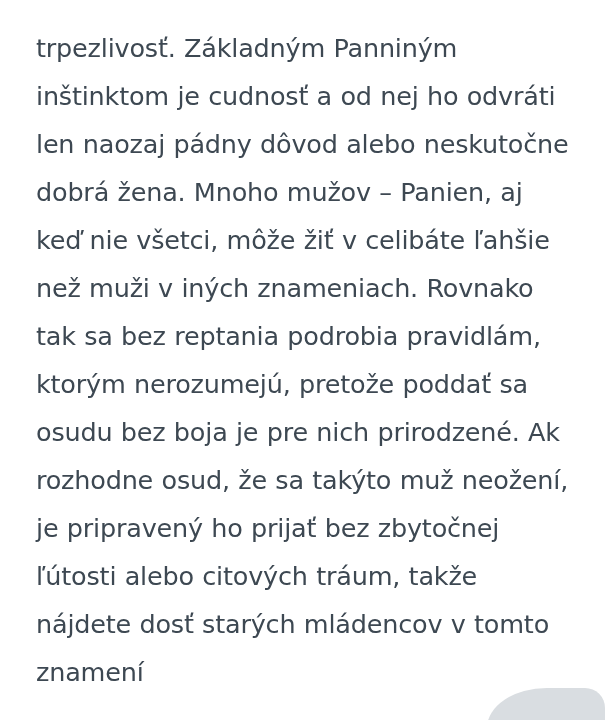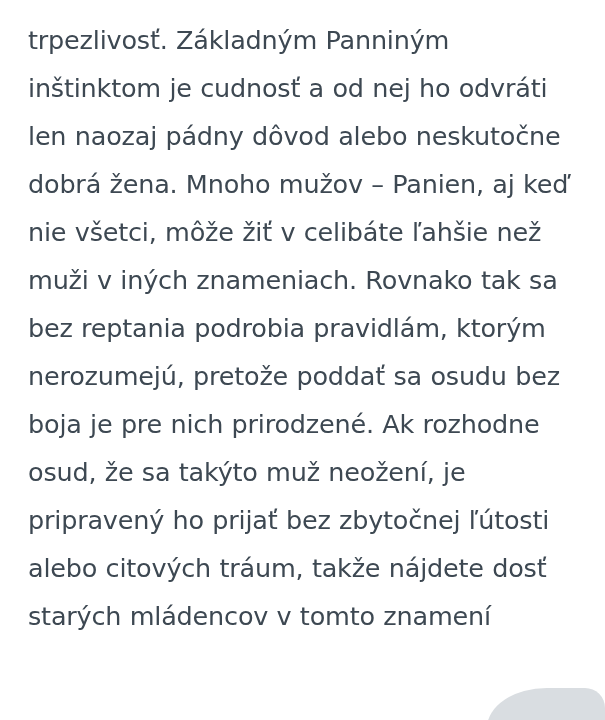--- a/index.html
+++ b/index.html
@@ -23,21 +23,21 @@
   }
   .article {
     position: absolute;
     left: 0;
     top: 0;
     width: 605px;
     padding: 16px 22px 0 28px;
     box-sizing: border-box;
   }
   .article-text {
-    margin: 0;
+    margin: 8px;
     color: #3d4852;
     font-family: "DejaVu Sans", sans-serif;
     font-size: 25.5px;
     line-height: 48px;
     letter-spacing: -0.2px;
     word-spacing: 0.5px;
     text-align: left;
     white-space: pre-wrap;
   }
   .corner-shape {

